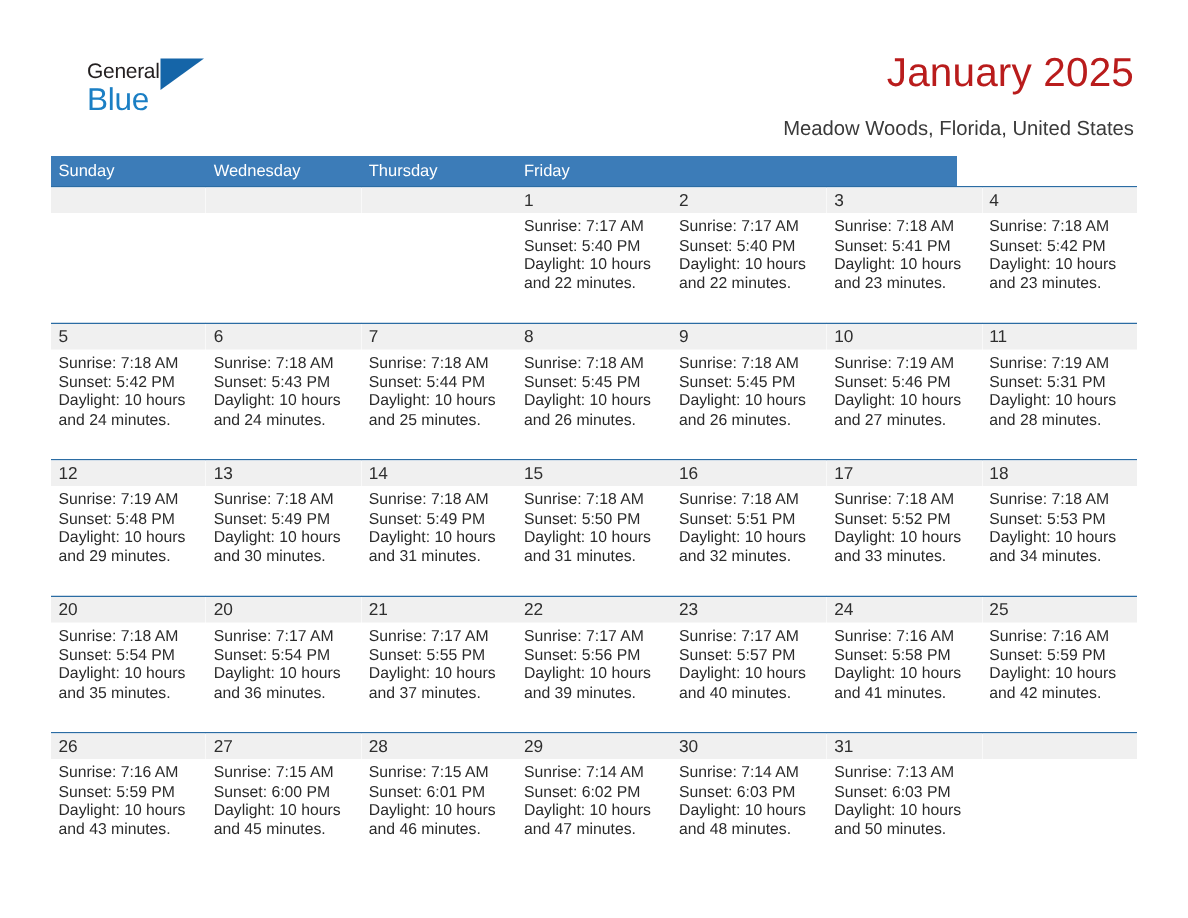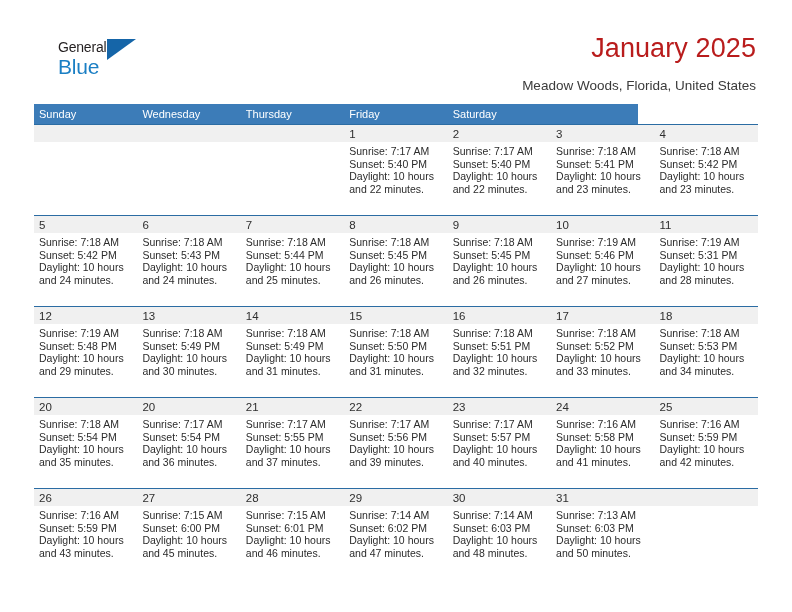--- a/index.html
+++ b/index.html
@@ -174,21 +174,20 @@
     <div class="title">January 2025</div>
     <div class="subtitle">Meadow Woods, Florida, United States</div>
   </div>
 
   <div class="calendar">
     <div class="dow-row" id="dow-row">
         <div class="dow-cell">Sunday</div>
         <div class="dow-cell">Wednesday</div>
         <div class="dow-cell">Thursday</div>
         <div class="dow-cell">Friday</div>
-        <div class="dow-cell">Saturday</div>
       </div>
     <div id="weeks-container">
         <div class="week-row">
           <div class="day-cell empty">
             <div class="day-band"></div>
           </div>
           <div class="day-cell empty">
             <div class="day-band"></div>
           </div>
           <div class="day-cell empty">

